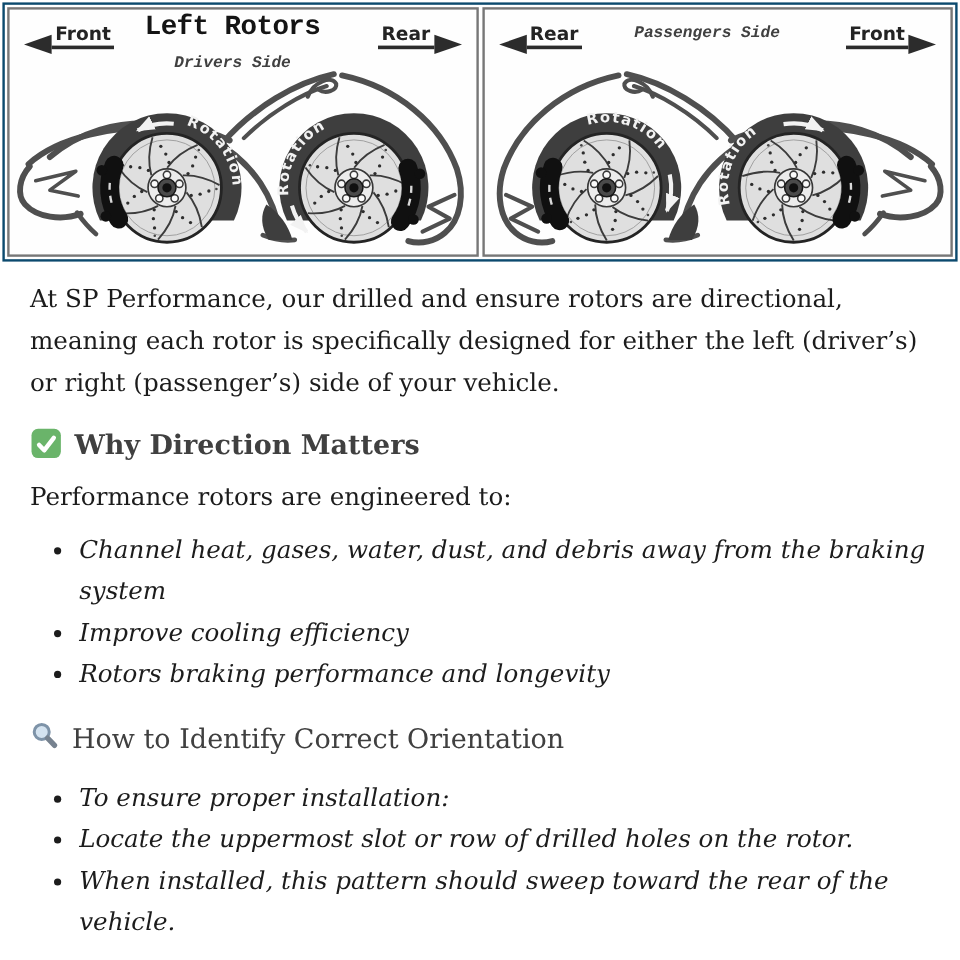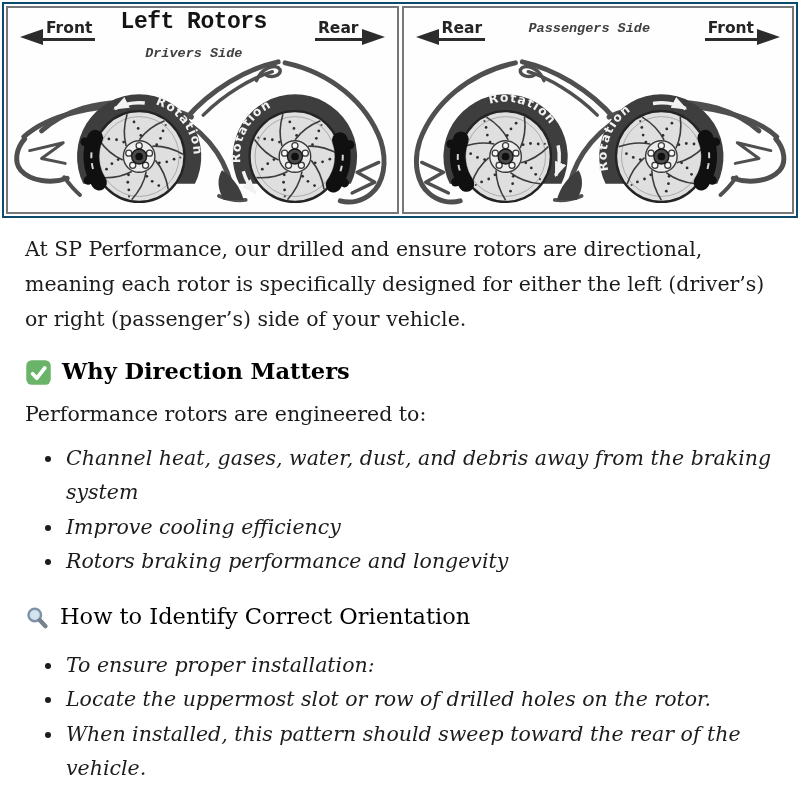--- a/index.html
+++ b/index.html
@@ -18,21 +18,21 @@
   .dir-text{font-weight:bold;font-size:15.5px;color:#242424;border-bottom:3px solid #2c2c2c;padding:0 3px 1px;line-height:17px;}
   .tri{width:0;height:0;border-top:8px solid transparent;border-bottom:8px solid transparent;margin-bottom:-4px;}
   .tri-left{border-right:23px solid #2c2c2c;}
   .tri-right{border-left:23px solid #2c2c2c;}
   .panel-art{width:100%;}
   .panel-art svg{display:block;width:100%;height:auto;}
 
   
   article{padding:2px 25px 26px;}
   .intro{margin:10px 0 0;font-size:20.5px;line-height:35px;}
-  h3{display:flex;align-items:flex-end;gap:10px;margin:19px 0 0;font-size:22.5px;font-weight:bold;line-height:30px;color:#000000;}
+  h3{display:flex;align-items:flex-start;gap:10px;margin:19px 0 0;font-size:22.5px;font-weight:bold;line-height:30px;color:#404040;}
   h3.h-reg{font-weight:normal;margin-top:22px;}
   h3 .icn{flex:0 0 auto;display:block;}
   .lead{margin:11px 0 0;font-size:20.5px;line-height:35px;}
   ul{margin:9px 0 0;padding-left:39px;font-size:20.5px;line-height:34.5px;font-style:italic;}
   ul.u2{margin-top:17px;}
   li{padding-left:2px;}
 </style>
 </head>
 <body>
 

